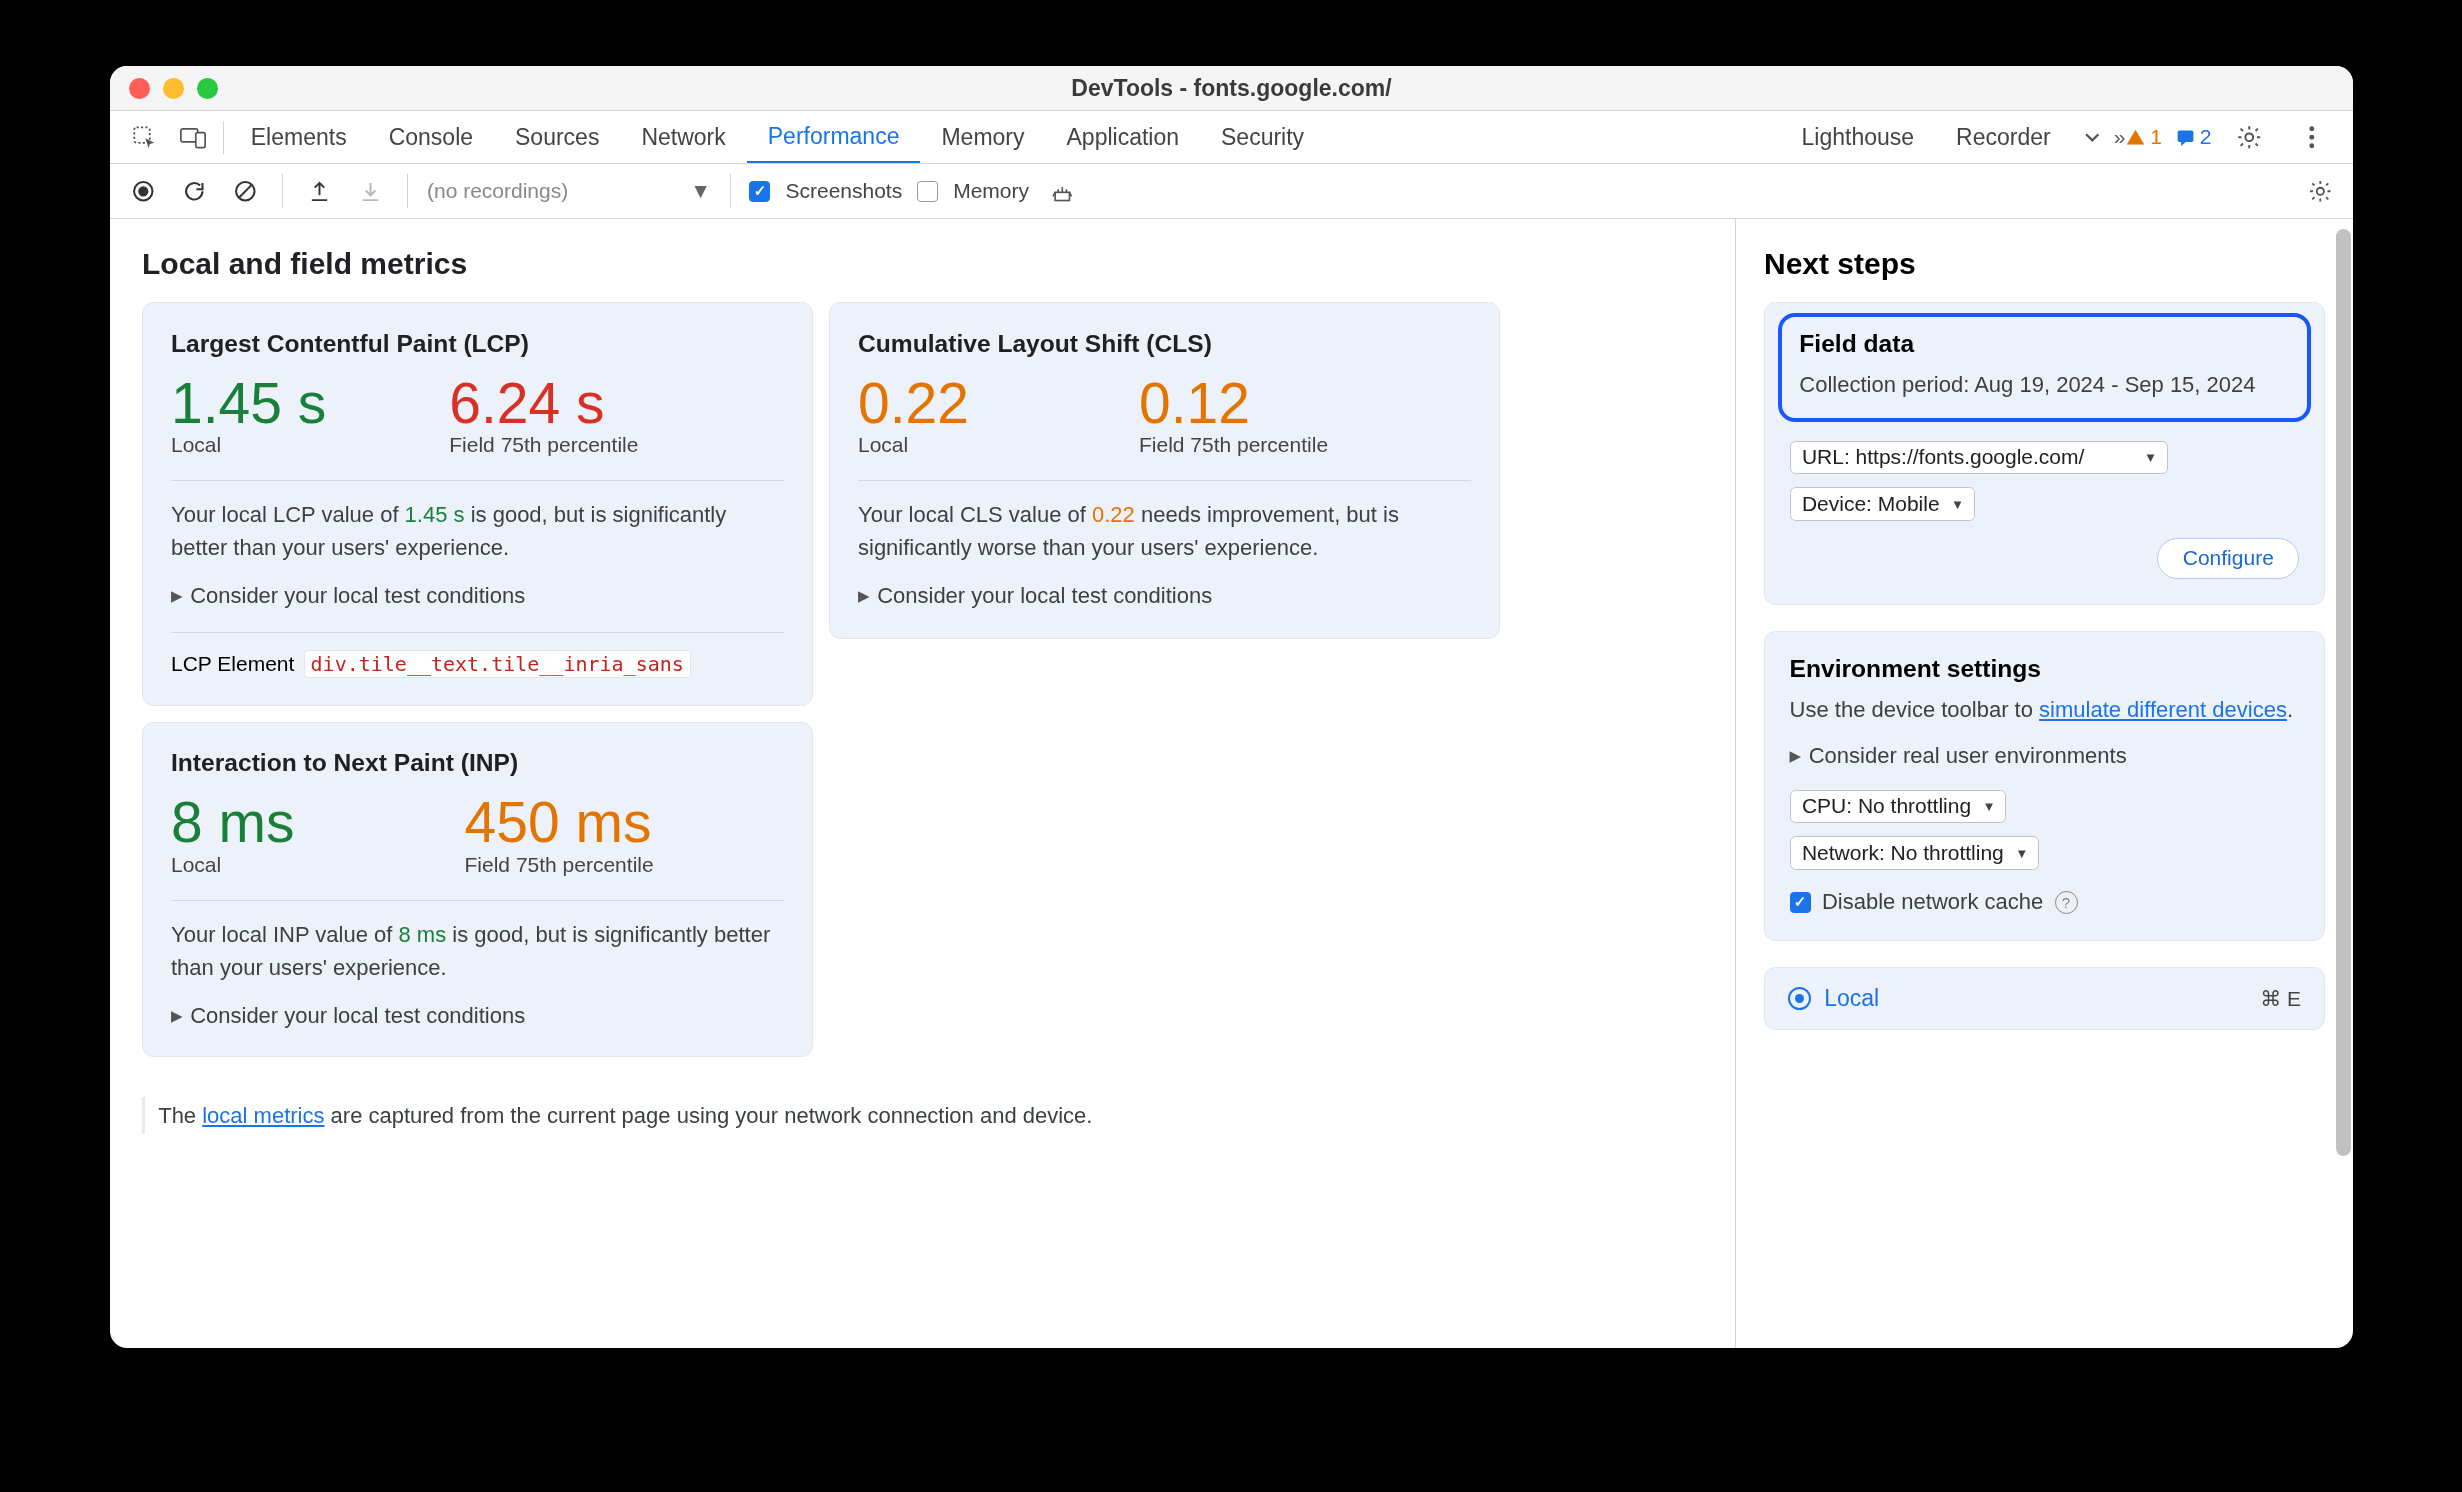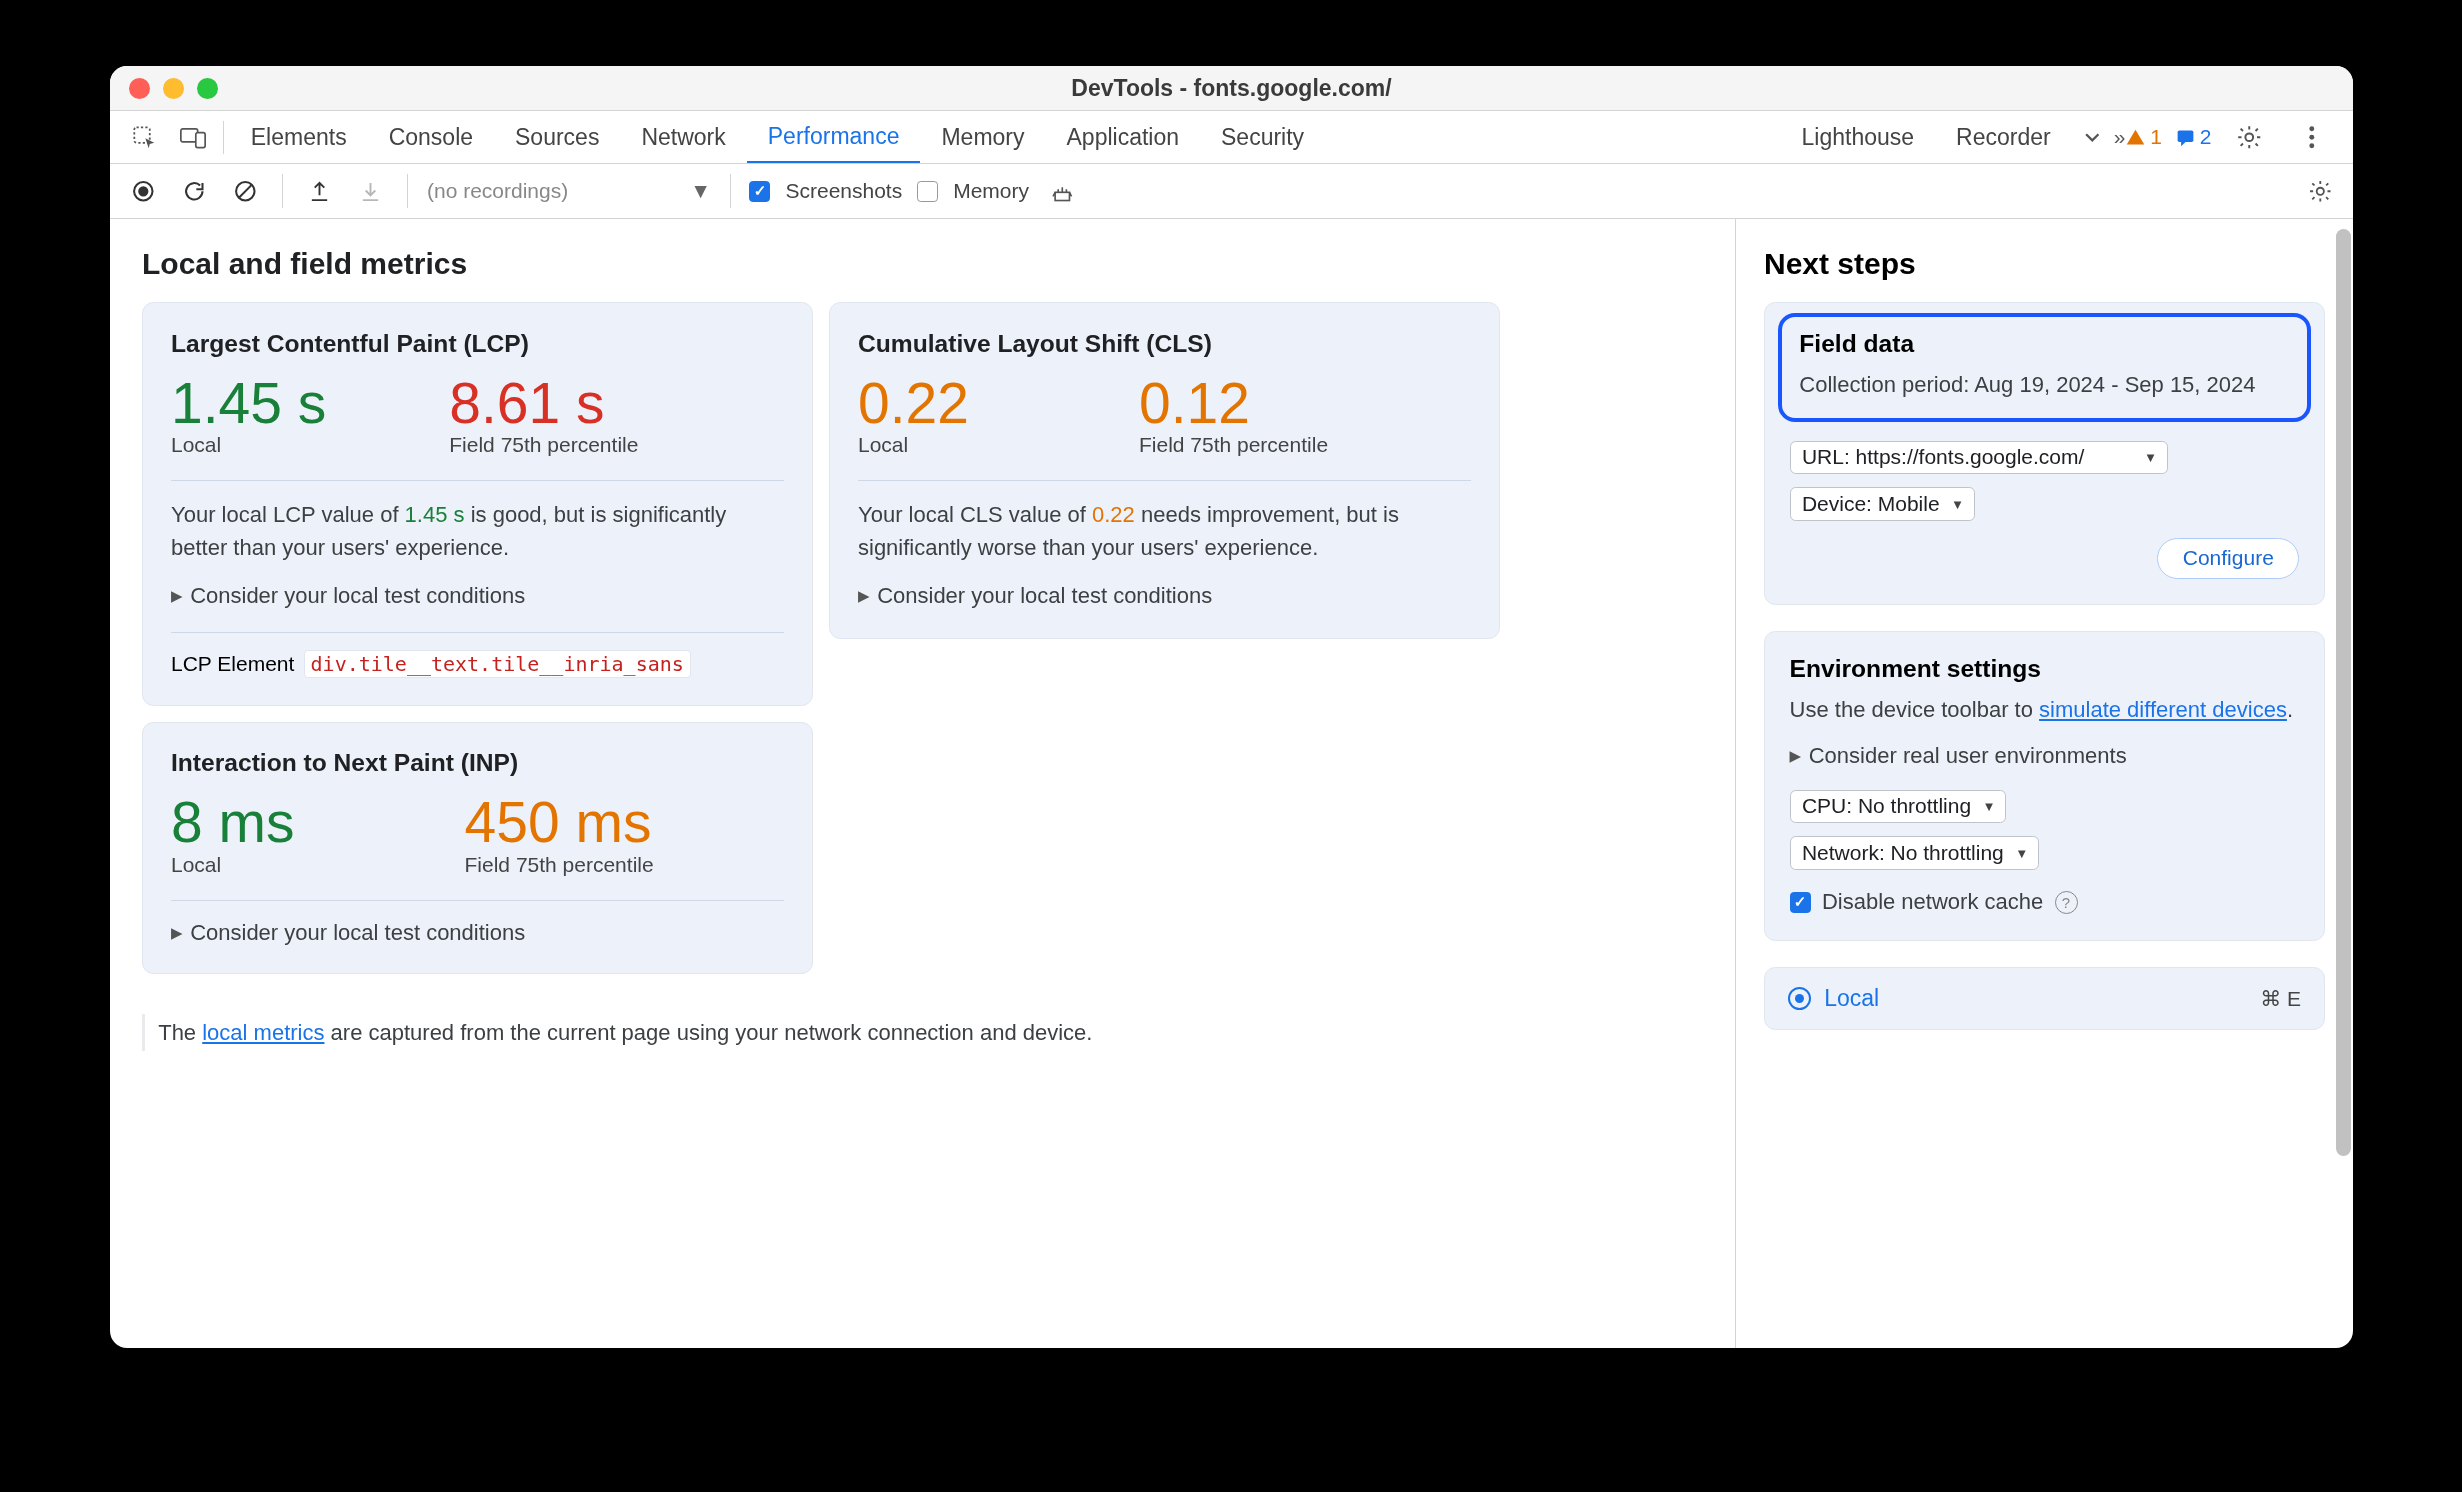--- a/index.html
+++ b/index.html
@@ -308,21 +308,21 @@
       <div class="cards">
 
         <div class="card">
           <h2>Largest Contentful Paint (LCP)</h2>
           <div class="metrics-row">
             <div class="metric">
               <div class="big good">1.45 s</div>
               <div class="lbl">Local</div>
             </div>
             <div class="metric" style="margin-left:66px;">
-              <div class="big bad">8.61 s</div>
+              <div class="big bad">6.24 s</div>
               <div class="lbl">Field 75th percentile</div>
             </div>
           </div>
           <hr>
           <p class="note">
             <span>Your local LCP value of </span><span class="good">1.45 s</span><span> is good, but is significantly better than your users' experience.</span>
           </p>
           <div class="disclosure">
             <span class="tri">▶</span>
             <span>Consider your local test conditions</span>
@@ -362,20 +362,23 @@
             <div class="metric">
               <div class="big good">8 ms</div>
               <div class="lbl">Local</div>
             </div>
             <div class="metric" style="margin-left:113px;">
               <div class="big warn">450 ms</div>
               <div class="lbl">Field 75th percentile</div>
             </div>
           </div>
           <hr>
+          <p class="note">
+            <span>Your local INP value of </span><span class="good">8 ms</span><span> is good, but is significantly better than your users' experience.</span>
+          </p>
           <div class="disclosure">
             <span class="tri">▶</span>
             <span>Consider your local test conditions</span>
           </div>
         </div>
       </div>
 
       <div class="footer-note">
         <div>
           <span>The </span><a href="#">local metrics</a><span> are captured from the current page using your network connection and device.</span>

